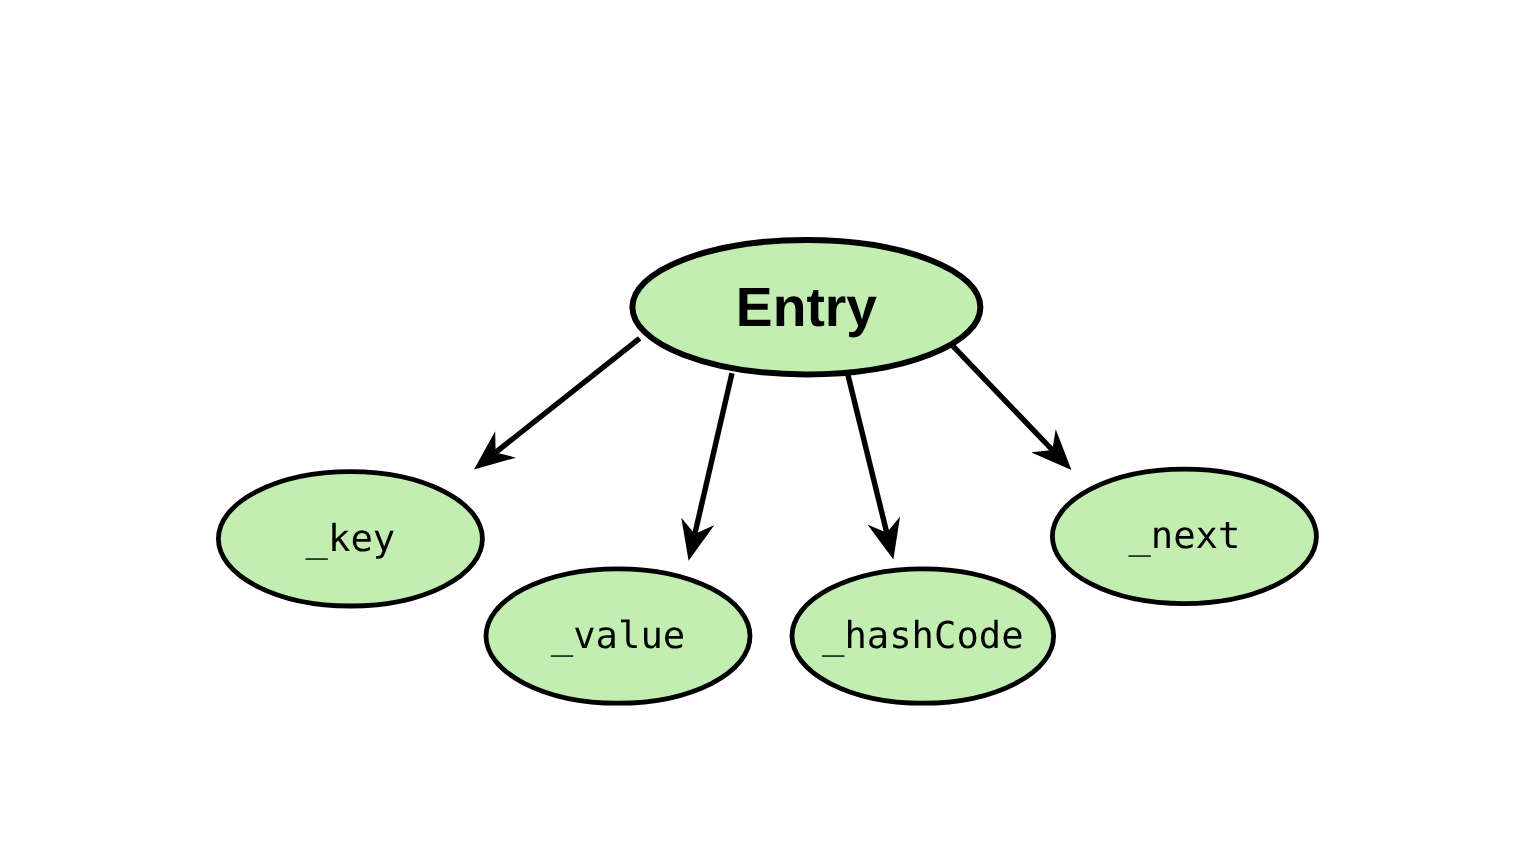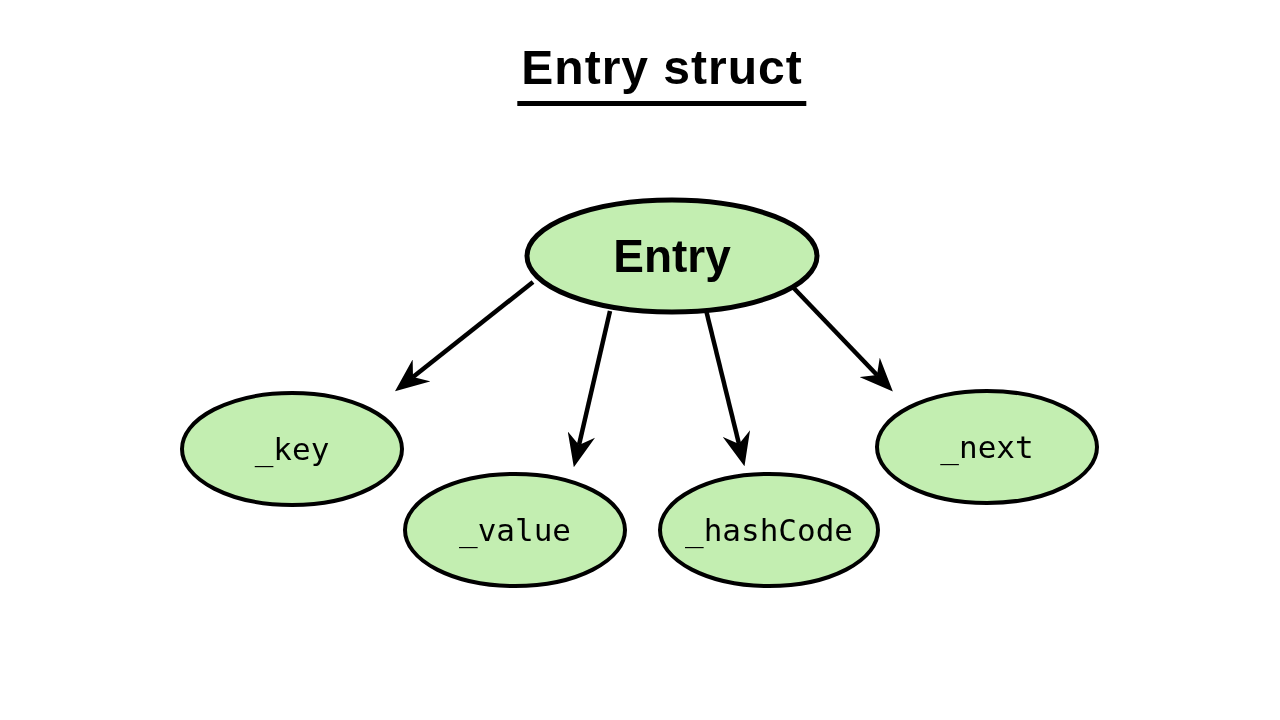--- a/index.html
+++ b/index.html
@@ -61,21 +61,20 @@
     fill: #000000;
     text-anchor: middle;
     dominant-baseline: central;
   }
 </style>
 </head>
 <body>
 
 <div class="stage">
 
-  <div class="title">Entry struct</div>
 
   <svg class="diagram" width="1280" height="720" viewBox="0 0 1280 720">
 
     <defs>
       <marker id="barb" viewBox="0 0 12 10" refX="3.8" refY="5" markerWidth="34" markerHeight="28" markerUnits="userSpaceOnUse" orient="auto">
         <path d="M 0 0 L 12 5 L 0 10 L 3.8 5 Z" fill="#000000"></path>
       </marker>
     </defs>
 
     <line class="arrow-line" x1="533" y1="282" x2="413" y2="377" marker-end="url(#barb)"></line>

